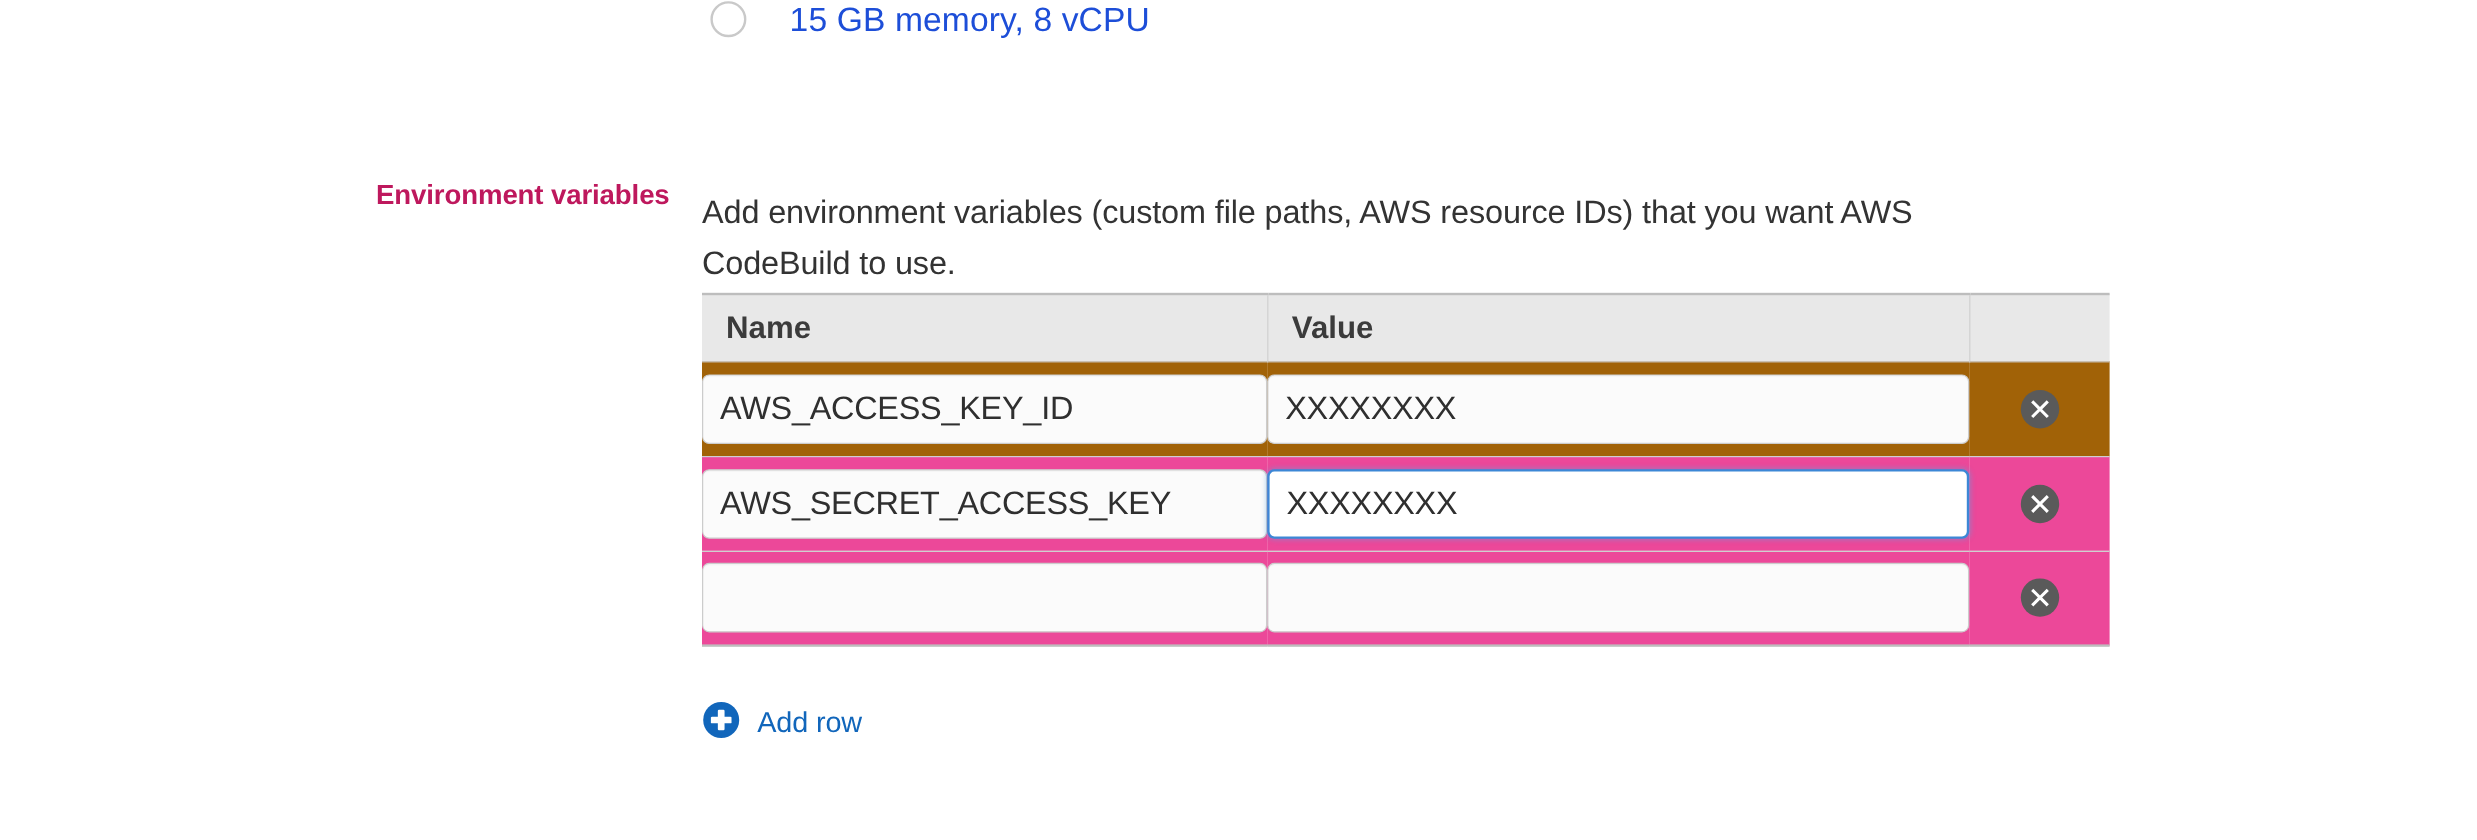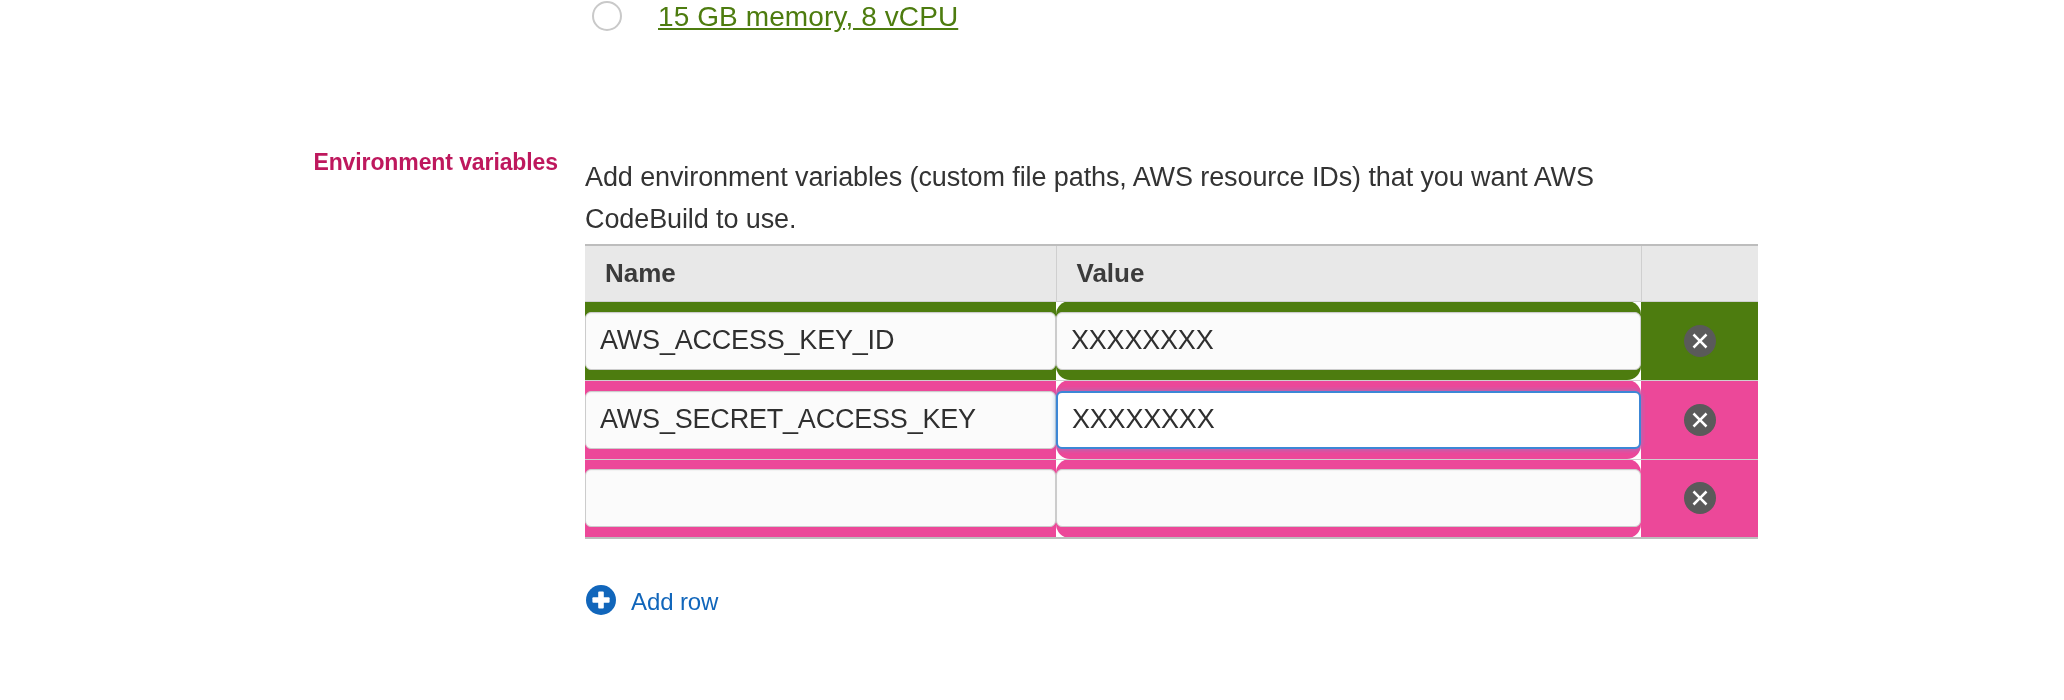--- a/index.html
+++ b/index.html
@@ -36,23 +36,22 @@
     border-radius: 50%;
     border: 2px solid #c9c9c9;
     background: #ffffff;
   }
   .radio-label {
     position: absolute;
     left: 658px;
     top: 0px;
     font-size: 28px;
     line-height: 34px;
-    color: #4d7c0f;
+    color: #1d4ed8;
     letter-spacing: 0.1px;
-    text-decoration: underline;
   }
 
   
   .section-label {
     position: absolute;
     left: 258px;
     top: 145px;
     width: 300px;
     text-align: right;
     font-size: 23px;
@@ -97,33 +96,33 @@
     font-weight: bold;
     color: #3b3b3b;
     vertical-align: middle;
     margin-left: 48px;
   }
   .env-table thead th.th-name { border-right: 1px solid #cfcfcf; }
   .env-table thead th.th-value { border-right: 1px solid #cfcfcf; }
   .env-table thead th.th-action { padding: 0; }
 
   .env-table tbody tr { height: 79px; }
-  .env-table tbody tr.row-highlight { background: #4d7c0f; }
+  .env-table tbody tr.row-highlight { background: #a16207; }
   .env-table tbody tr.row-plain { background: #ec4899; }
   .env-table tbody td {
     border-bottom: 1px solid #cfcfcf;
     padding: 0;
     vertical-align: middle;
   }
   .env-table tbody tr:last-child td {
     border-bottom: 2px solid #bdbdbd;
   }
 
   .cell-pad-name  { padding-left: 20px; padding-right: 18px; }
-  .cell-pad-value { padding-left: 16px; padding-right: 20px; border-radius: 14px; }
+  .cell-pad-value { padding-left: 16px; padding-right: 20px; }
 
   .txt-input {
     display: block;
     width: 100%;
     height: 58px;
     border: 1px solid #cccccc;
     border-radius: 6px;
     background: #fbfbfb;
     font-family: "Liberation Sans", sans-serif;
     font-size: 27px;

